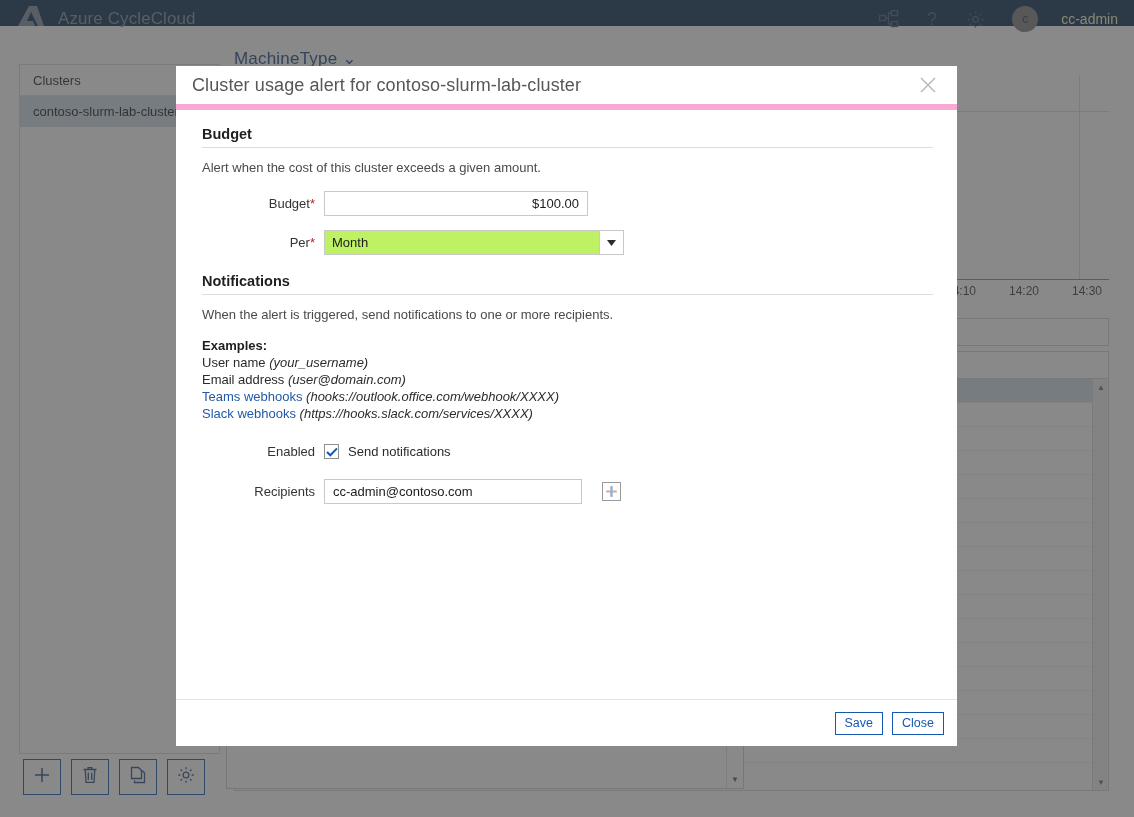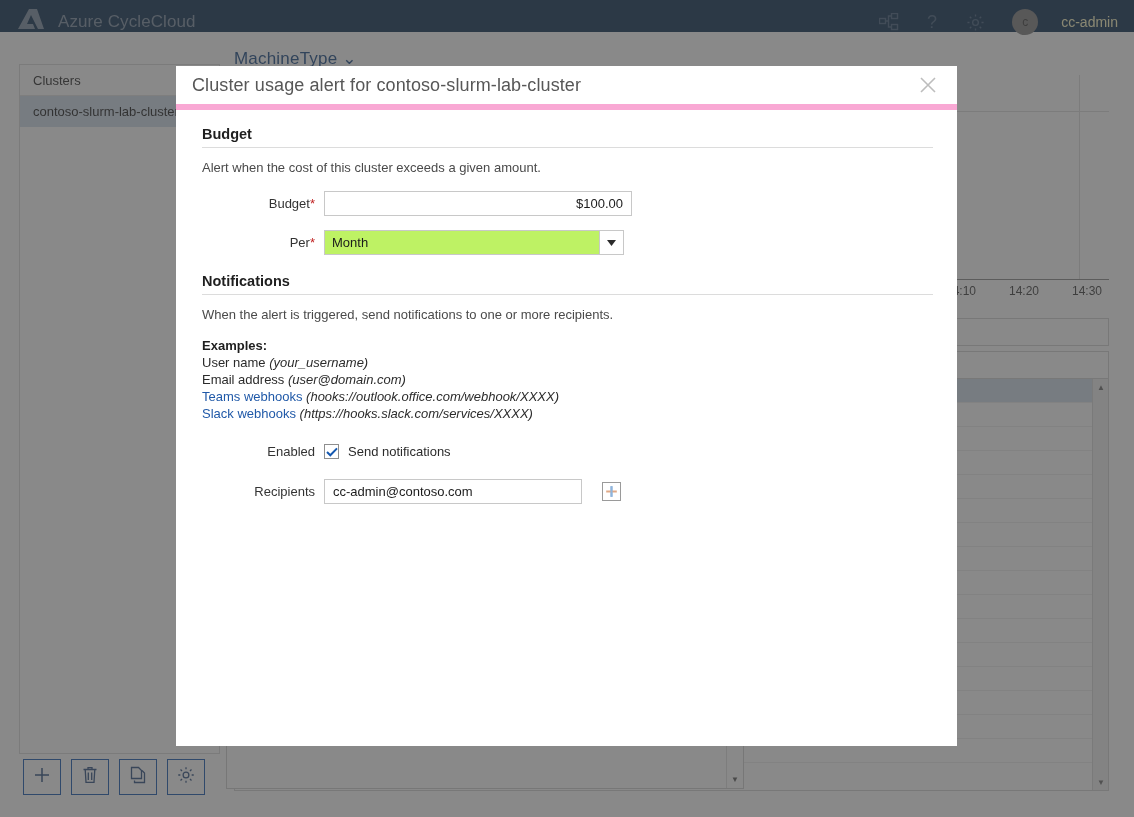--- a/index.html
+++ b/index.html
@@ -20,21 +20,21 @@
   #app-root {
     position: absolute;
     inset: 0;
     background: #ffffff;
   }
 
   .topbar {
     position: absolute;
     top: 0; left: 0;
     width: 1134px;
-    height: 32px;
+    height: 26px;
     background: #0c2d4f;
     display: flex;
     align-items: center;
     box-sizing: border-box;
     padding: 12px 16px 0 18px;
   }
   .brand {
     display: flex;
     align-items: center;
     gap: 14px;
@@ -333,21 +333,21 @@
     text-align: right;
     padding-right: 9px;
     font-size: 13px;
     color: #333333;
     box-sizing: border-box;
     white-space: nowrap;
   }
   .req { color: #c02222; }
 
   .txt-input {
-    width: 308px;
+    width: 264px;
     height: 25px;
     border: 1px solid #c8c8c8;
     background: #ffffff;
     font-size: 13px;
     color: #1b1b1b;
     box-sizing: border-box;
     padding: 0 8px;
     font-family: "Liberation Sans", sans-serif;
   }
   .txt-input.money { text-align: right; }
@@ -654,13 +654,17 @@
           <svg width="13" height="13" viewBox="0 0 13 13" aria-hidden="true">
             <path d="M6.5 1.2v10.6" stroke="#8fb4dc" stroke-width="2" fill="none"></path>
             <path d="M1.2 6.5h10.6" stroke="#e0a986" stroke-width="2" fill="none"></path>
             <path d="M6.5 1.2v10.6" stroke="#8fb4dc" stroke-width="2" fill="none"></path>
           </svg>
         </span>
       </div>
     </div>
   </div>
 
+  <div class="modal-foot">
+    <button class="foot-btn">Save</button>
+    <button class="foot-btn">Close</button>
+  </div>
 </div>
 
 </body></html>

